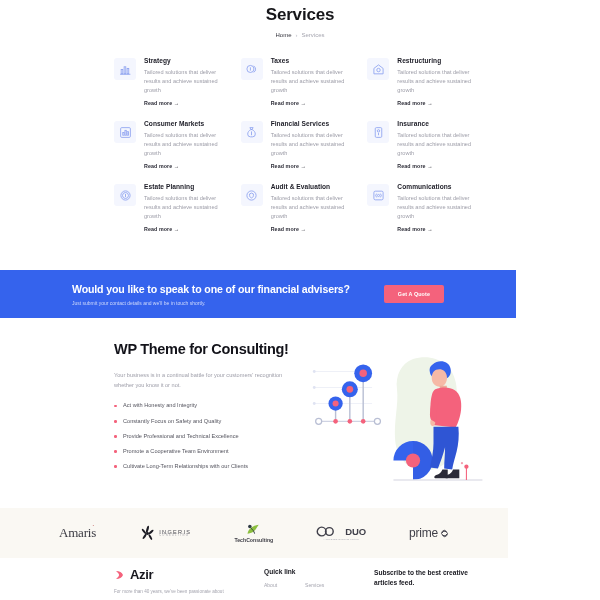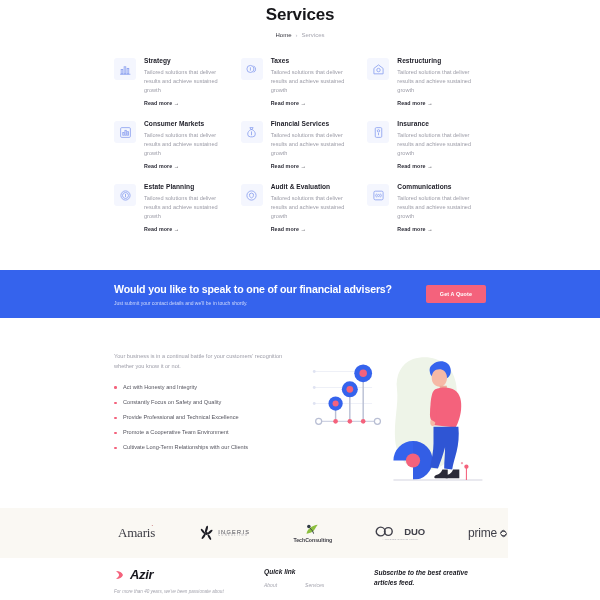--- a/index.html
+++ b/index.html
@@ -52,21 +52,21 @@
   }
   .svc-more {
     margin-top: 5px; font-size: 5.3px; font-weight: bold;
     color: #2b2b36; letter-spacing: 0.1px;
   }
   .svc-more .arr { letter-spacing: -1px; }
 
   
   .cta {
     position: absolute; left: 0; top: 270px;
-    width: 600px; height: 48px;
+    width: 516px; height: 48px;
     background: #3563ed;
     display: flex; align-items: center;
   }
   .cta-inner {
     width: 372px; margin: 0 auto;
     display: flex; align-items: center; justify-content: space-between;
   }
   .cta-heading {
     font-size: 10.6px; font-weight: bold; color: #ffffff;
     letter-spacing: -0.15px;
@@ -108,21 +108,21 @@
     width: 2.5px; height: 2.5px; border-radius: 50%;
     background: #f4627c;
   }
   .theme-right { flex: 1; position: relative; }
   .theme-right svg { width: 100%; height: 152px; display: block; }
 
   
   .logos {
     position: absolute; left: 0; top: 508px; width: 508px; height: 50px;
     background: #faf8f3;
-    display: flex; align-items: center; justify-content: flex-end;
+    display: flex; align-items: center; justify-content: center;
   }
   .logos-inner {
     width: 390px; display: flex; align-items: center;
     justify-content: space-between;
   }
   .logo-cell { display: flex; align-items: center; justify-content: center; }
   .logo-amaris {
     font-size: 13px; color: #3a3a42; letter-spacing: -0.2px;
     font-family: "Liberation Serif", serif; position: relative;
   }
@@ -147,21 +147,21 @@
     font-size: 9.5px; font-weight: bold; color: #40404a; letter-spacing: -0.2px; margin-left: 8px;
   }
   .duo-sub { font-size: 2.3px; color: #a8a8b0; margin-top: 1px; letter-spacing: 0.2px; }
   .logo-prime { display: flex; align-items: center; gap: 2px; }
   .prime-word { font-size: 12px; color: #3f3f48; letter-spacing: -0.2px; }
   .logo-prime svg { width: 9px; height: 9px; }
 
   
   .footer {
     position: absolute; left: 0; top: 558px; width: 600px; height: 42px;
-    background: #ffffff; overflow: hidden; font-style: italic;
+    background: #ffffff; overflow: hidden;
   }
   .footer-dots {
     position: absolute; left: 196px; top: 0; width: 130px; height: 42px;
     background-image: radial-gradient(#e4e4ee 0.6px, transparent 0.6px);
     background-size: 4px 4px;
     opacity: 0.9;
   }
   .footer-inner {
     position: relative; width: 372px; margin: 0 auto; padding-top: 9px;
     display: flex;
@@ -372,20 +372,21 @@
         <div class="cta-heading">Would you like to speak to one of our financial advisers?</div>
         <div class="cta-sub">Just submit your contact details and we'll be in touch shortly.</div>
       </div>
       <button class="cta-btn">Get A Quote</button>
     </div>
   </div>
 
   <div class="theme-sec">
     <div class="theme-inner">
       <div class="theme-left">
+        <div class="theme-title">WP Theme for Consulting!</div>
         <div class="theme-desc">Your business is in a continual battle for your customers' recognition whether you know it or not.</div>
         <ul class="theme-list">
           <li>Act with Honesty and Integrity</li>
           <li>Constantly Focus on Safety and Quality</li>
           <li>Provide Professional and Technical Excellence</li>
           <li>Promote a Cooperative Team Environment</li>
           <li>Cultivate Long-Term Relationships with our Clients</li>
         </ul>
       </div>
       <div class="theme-right">

